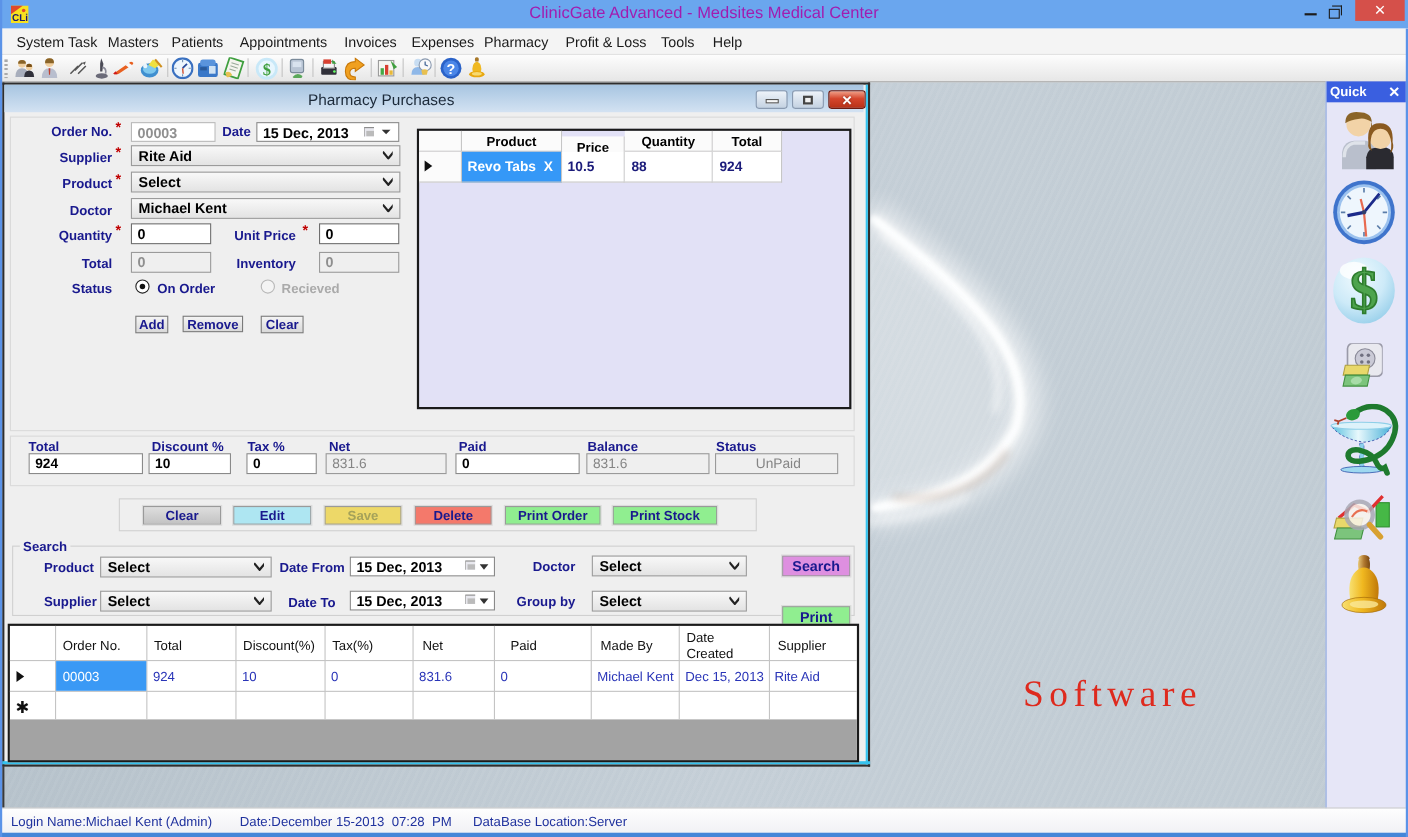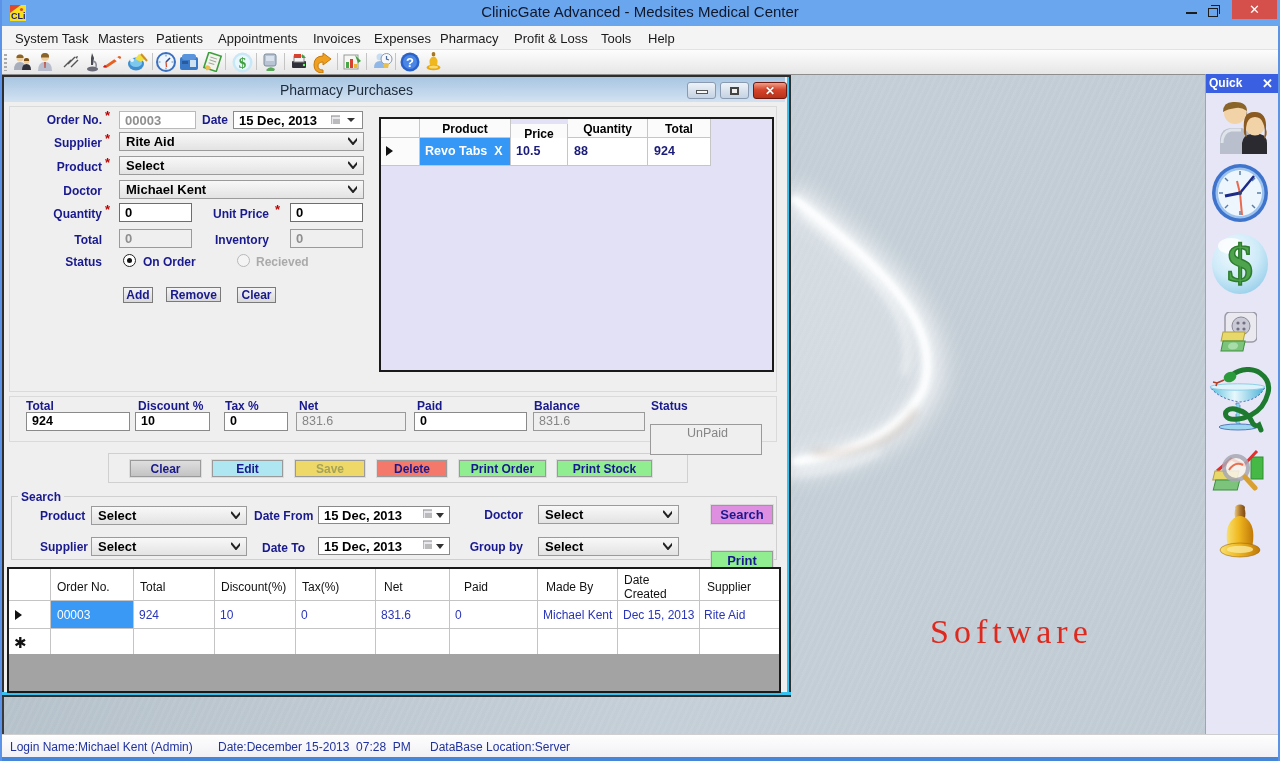--- a/index.html
+++ b/index.html
@@ -23,21 +23,21 @@
 
 <div class="abs" style="left:0;top:0;width:1280px;height:26px;background:#6aa6ee;"></div>
 <div class="abs" style="left:10px;top:5px;width:16px;height:16px;">
   <svg width="16" height="16">
     <rect x="0" y="0" width="16" height="16" fill="#f7e11e"></rect>
     <path d="M0 0 L11 0 L0 8 Z" fill="#e1492a"></path>
     <circle cx="11.5" cy="4.5" r="1.6" fill="#e1492a"></circle>
     <text x="1" y="14" font-family="Liberation Sans" font-size="9" font-weight="bold" fill="#1a1a6e">CLi</text>
   </svg>
 </div>
-<div class="abs" style="left:0;top:3px;width:1280px;text-align:center;font-size:15px;color:#0f172a;">ClinicGate Advanced - Medsites Medical Center</div>
+<div class="abs" style="left:0;top:3px;width:1280px;text-align:center;font-size:15px;color:#a21caf;">ClinicGate Advanced - Medsites Medical Center</div>
 <div class="abs" style="left:1186px;top:12px;width:11px;height:2px;background:#1c1c1c;"></div>
 <div class="abs" style="left:1208px;top:8px;width:10px;height:9px;border:1.5px solid #1c1c1c;background:#6aa6ee;"></div>
 <div class="abs" style="left:1211px;top:5px;width:9px;height:9px;border-top:1.5px solid #1c1c1c;border-right:1.5px solid #1c1c1c;"></div>
 <div class="abs" style="left:1232px;top:0;width:45px;height:19px;background:#d5504a;color:#fff;text-align:center;font-size:13px;line-height:19px;">✕</div>
 
 <div class="abs" style="left:0;top:26px;width:1280px;height:24px;background:#f4f4f4;border-bottom:1px solid #e2e2e2;"></div>
 <div class="abs" style="top:31px;left:0;width:1280px;height:18px;font-size:13px;color:#1a1a1a;">
   <span class="abs" style="left:15px;">System Task</span>
   <span class="abs" style="left:98px;">Masters</span>
   <span class="abs" style="left:156px;">Patients</span>
@@ -302,21 +302,21 @@
   <div class="inp" style="left:135px;top:412px;width:75px;height:19px;font-size:12.5px;">10</div>
   <div class="lbl" style="left:225px;top:399px;">Tax %</div>
   <div class="inp" style="left:224px;top:412px;width:64px;height:19px;font-size:12.5px;">0</div>
   <div class="lbl" style="left:299px;top:399px;">Net</div>
   <div class="inpg" style="left:296px;top:412px;width:110px;height:19px;font-size:12.5px;font-weight:normal;color:#858585;">831.6</div>
   <div class="lbl" style="left:417px;top:399px;">Paid</div>
   <div class="inp" style="left:414px;top:412px;width:113px;height:19px;font-size:12.5px;">0</div>
   <div class="lbl" style="left:534px;top:399px;">Balance</div>
   <div class="inpg" style="left:533px;top:412px;width:112px;height:19px;font-size:12.5px;font-weight:normal;color:#858585;">831.6</div>
   <div class="lbl" style="left:651px;top:399px;">Status</div>
-  <div class="inpg" style="left:650px;top:424px;width:112px;height:31px;font-size:12.5px;font-weight:normal;color:#858585;padding-left:36px;">UnPaid</div>
+  <div class="inpg" style="left:650px;top:412px;width:112px;height:19px;font-size:12.5px;font-weight:normal;color:#858585;padding-left:36px;">UnPaid</div>
 </div>
 
 <div id="actions">
   <div class="cbtn" style="left:130px;top:460px;width:71px;height:17px;background:linear-gradient(#dedede,#c3c3c3);">Clear</div>
   <div class="cbtn" style="left:212px;top:460px;width:71px;height:17px;background:#aee6f2;">Edit</div>
   <div class="cbtn" style="left:295px;top:460px;width:70px;height:17px;background:#edd868;color:#a5a25a;">Save</div>
   <div class="cbtn" style="left:377px;top:460px;width:70px;height:17px;background:#f4796b;">Delete</div>
   <div class="cbtn" style="left:459px;top:460px;width:87px;height:17px;background:#90ee90;">Print Order</div>
   <div class="cbtn" style="left:557px;top:460px;width:95px;height:17px;background:#90ee90;">Print Stock</div>
 </div>

